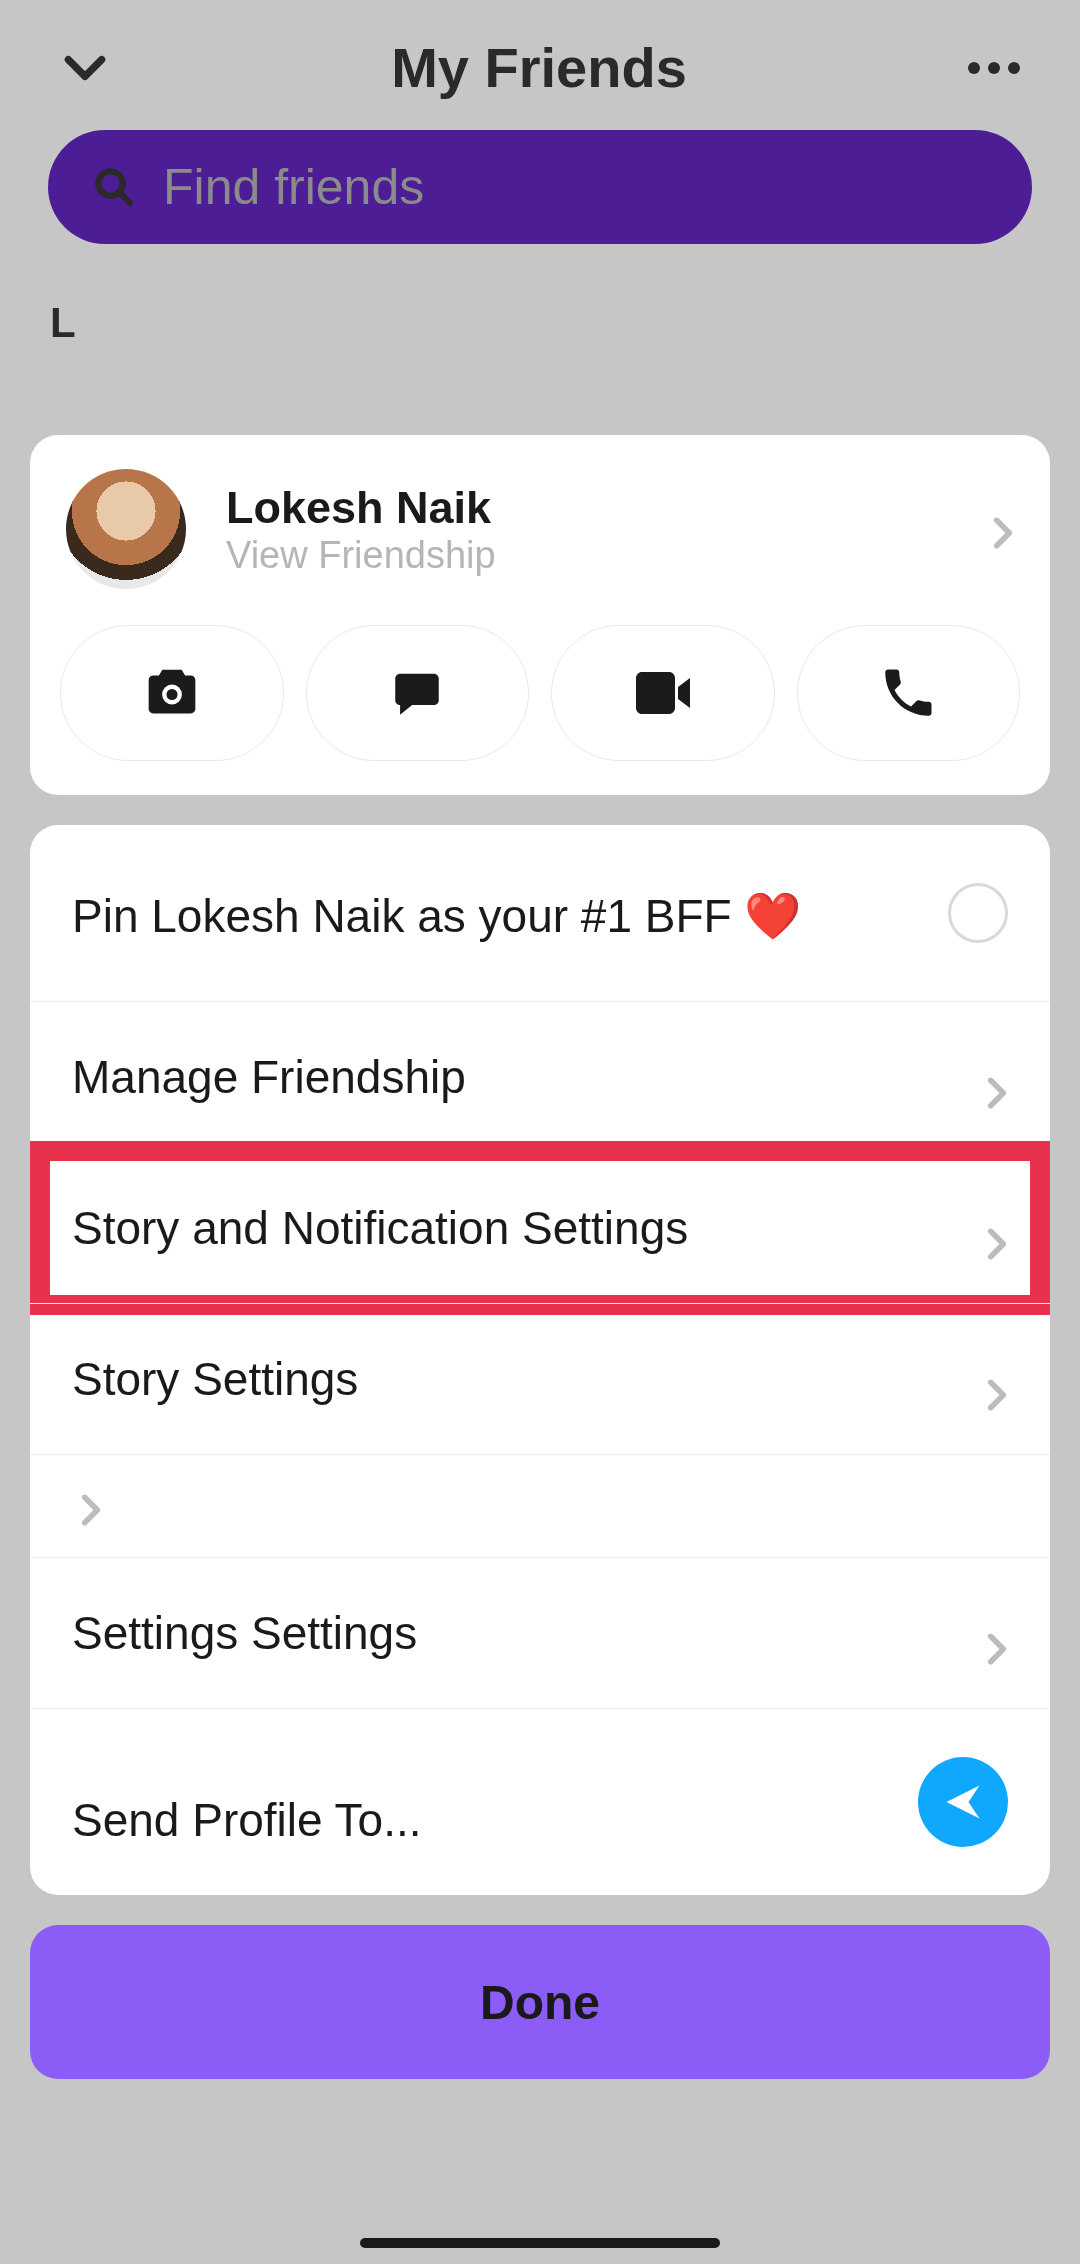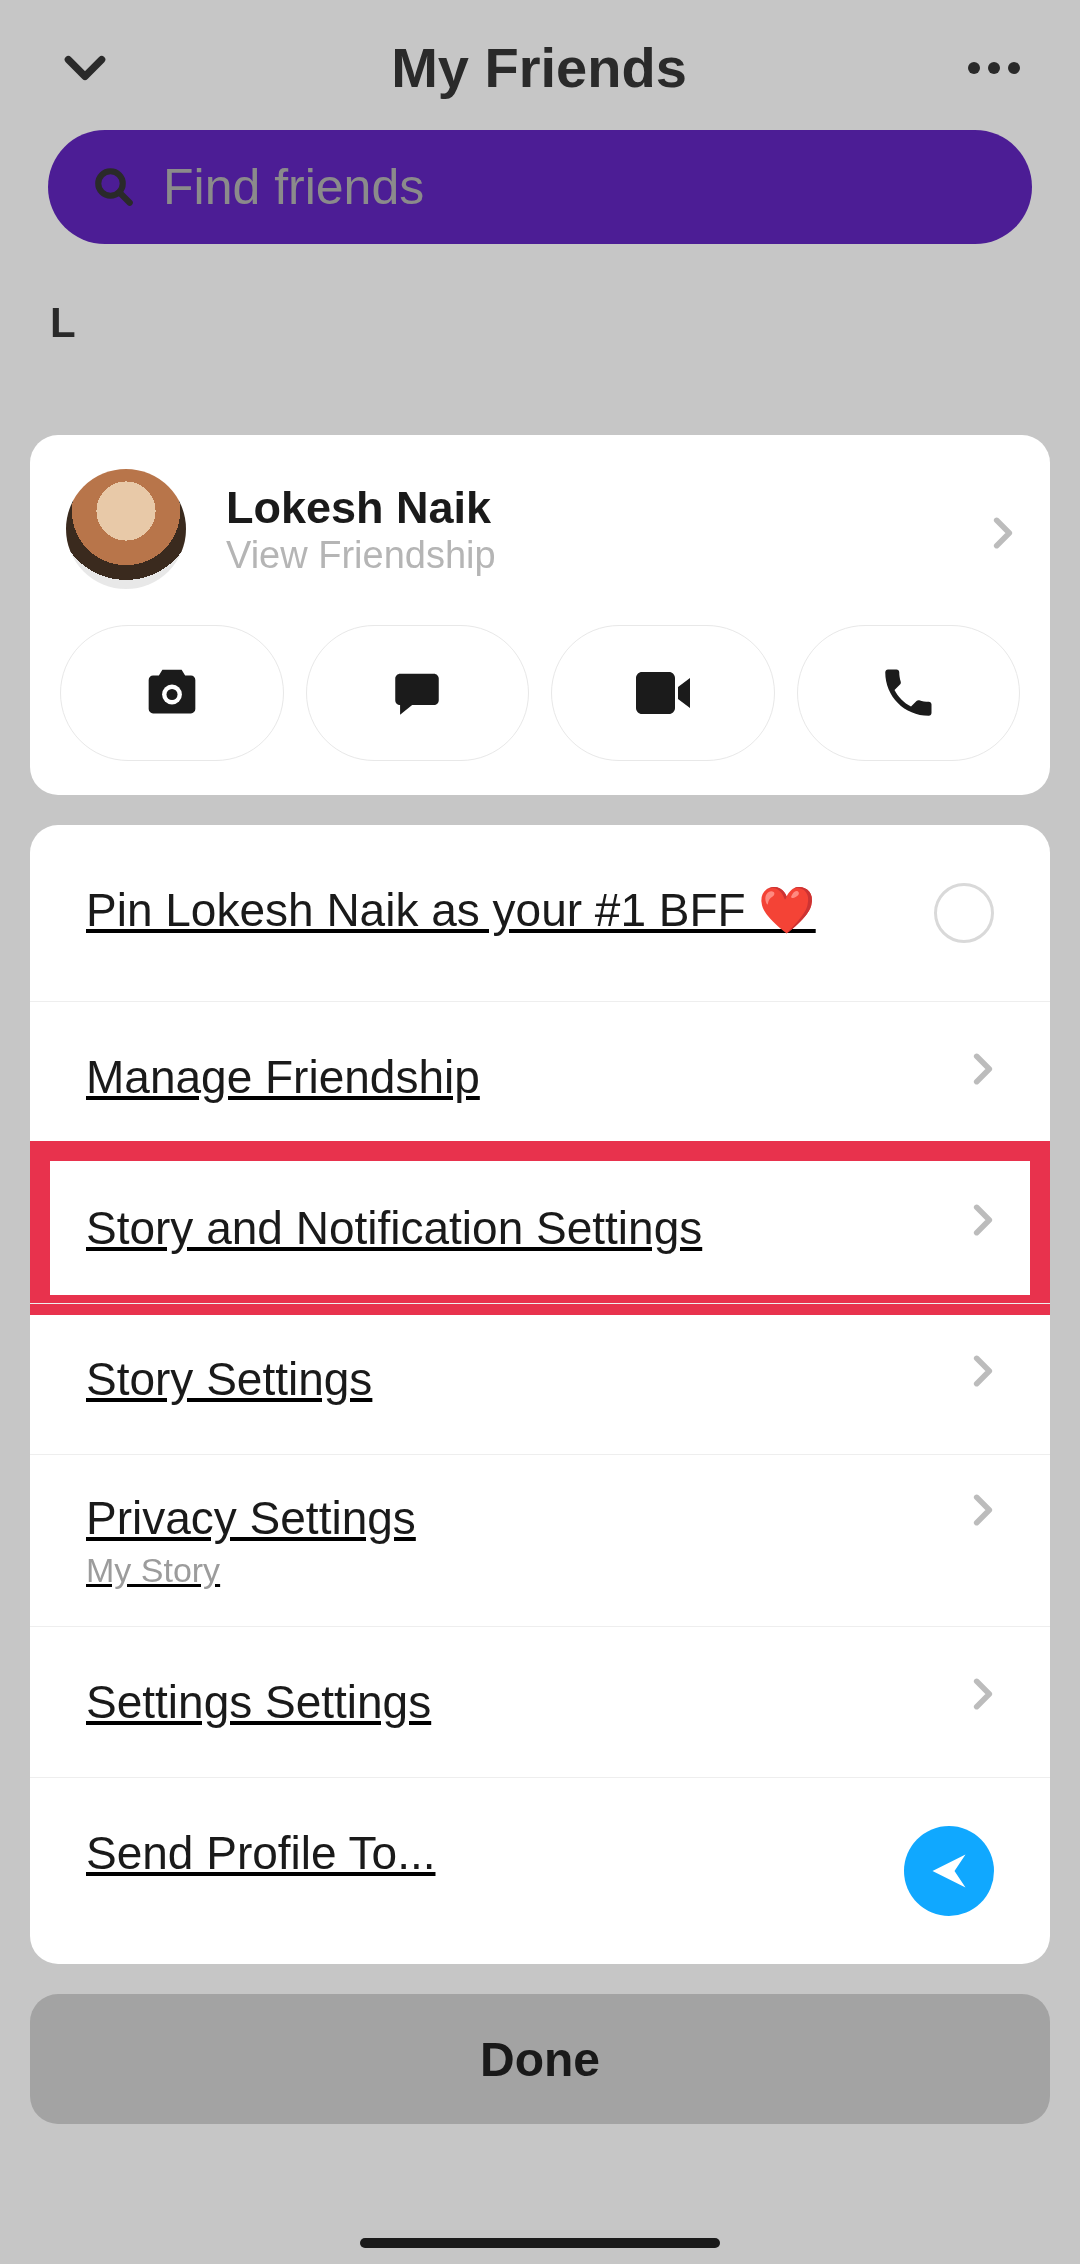--- a/index.html
+++ b/index.html
@@ -70,42 +70,41 @@
     flex:1; height:136px;
     background:#fff;
     border:1.5px solid #e8e8e8;
     border-radius:70px;
     display:flex; align-items:center; justify-content:center;
   }
   .action-btn svg { display:block; }
 
   
   .list-row {
-    display:flex; align-items:flex-start;
-    padding: 48px 56px;
+    display:flex; align-items:flex-end;
+    padding: 48px 42px;
     border-top:1.5px solid #eee;
     position:relative;
-    text-decoration:underline;
   }
   .list-row:first-child { border-top:none; padding-top:58px; padding-bottom:58px;}
   .row-text { flex:1; font-size:46px; color:#1a1a1a; }
   .row-sub { font-size:34px; color:#9c9c9c; margin-top:6px; }
   .radio { width:60px; height:60px; border:3px solid #d9d9d9; border-radius:50%; }
   .highlight-box {
     position:absolute; inset:-12px 0; 
     border:20px solid #e8324d; pointer-events:none;
   }
   .send-circle {
     width:90px; height:90px; border-radius:50%; background:#10A8FF;
     display:flex; align-items:center; justify-content:center;
   }
 
   
   .done-btn {
-    background:#a3a3a3; border-radius:28px; height:130px;
+    background:#8b5cf6; border-radius:28px; height:154px;
     display:flex; align-items:center; justify-content:center;
     font-size:48px; font-weight:600; color:#1a1a1a;
   }
 
   .home-indicator {
     position:absolute; bottom:16px; left:50%; transform:translateX(-50%);
     width:360px; height:10px; border-radius:6px; background:#1a1a1a;
   }
 </style>
 </head>
@@ -202,24 +201,20 @@
     </div>
     <div class="list-row">
       <div class="row-text">Story Settings</div>
       <div class="chev-right">
           <svg viewBox="0 0 24 24" width="38" height="38">
             <path d="M8 4 L16 12 L8 20" stroke="#bcbcbc" stroke-width="3.5" fill="none" stroke-linecap="round" stroke-linejoin="round"></path>
           </svg>
         </div>
     </div>
     <div class="list-row" style="padding-top:36px;padding-bottom:36px;">
-      <div style="flex:1">
-        <div class="row-text" style="flex:none">Privacy Settings</div>
-        <div class="row-sub">My Story</div>
-      </div>
       <div class="chev-right">
           <svg viewBox="0 0 24 24" width="38" height="38">
             <path d="M8 4 L16 12 L8 20" stroke="#bcbcbc" stroke-width="3.5" fill="none" stroke-linecap="round" stroke-linejoin="round"></path>
           </svg>
         </div>
     </div>
     <div class="list-row">
       <div class="row-text">Settings Settings</div>
       <div class="chev-right">
           <svg viewBox="0 0 24 24" width="38" height="38">

